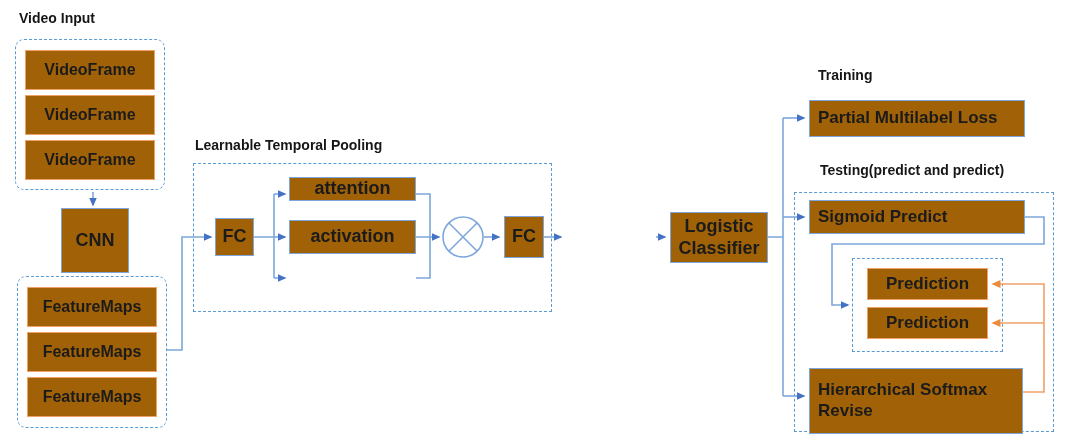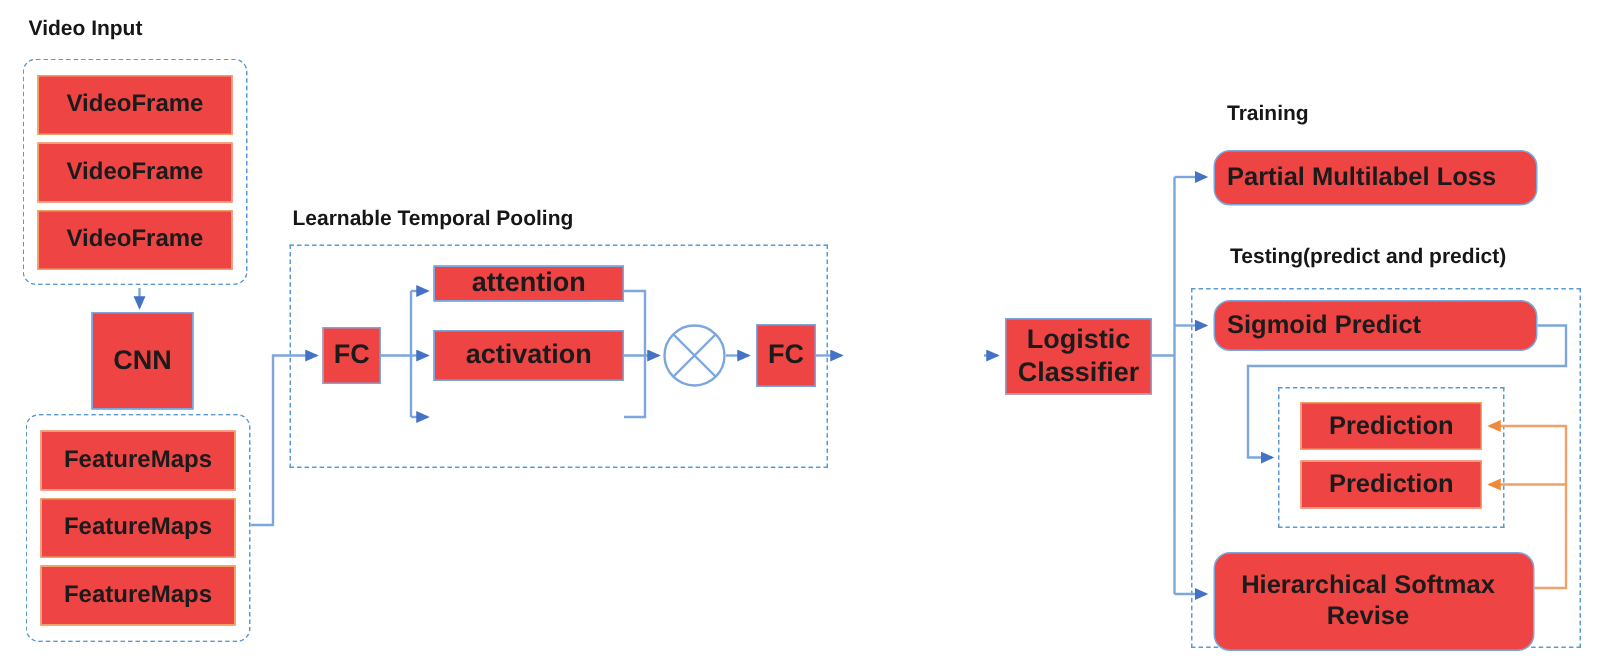--- a/index.html
+++ b/index.html
@@ -4,28 +4,28 @@
 <style>
   html,body{margin:0;padding:0;background:#fff;}
   #canvas{
     position:relative;width:1080px;height:443px;background:#fff;overflow:hidden;
     font-family:"Liberation Sans", sans-serif;color:#1b1b1b;
   }
   .title{
     position:absolute;font-size:14px;font-weight:600;color:#161616;white-space:nowrap;z-index:4;
   }
   .box{
-    position:absolute;box-sizing:border-box;background:#ef4444;
+    position:absolute;box-sizing:border-box;background:#a16207;
     border:1.6px solid #7da7dc;display:flex;align-items:center;justify-content:center;
     font-size:17px;font-weight:600;line-height:1.22;text-align:center;z-index:3;
   }
   .box.orange{border-color:#f0a168;}
   .box.f16{font-size:16px;}
   .box.f18{font-size:18px;}
-  .box.al{justify-content:flex-start;text-align:center;padding-left:8px;padding-right:16px;border-radius:11px;}
+  .box.al{justify-content:flex-start;text-align:left;padding-left:8px;padding-right:16px;}
   .dashed{
     position:absolute;box-sizing:border-box;border:1.6px dashed #5b9bd5;z-index:1;background:transparent;
   }
   .rounded{border-radius:9px;}
   #wires{position:absolute;left:0;top:0;z-index:2;}
 </style>
 </head>
 <body>
 
 <div id="canvas">

